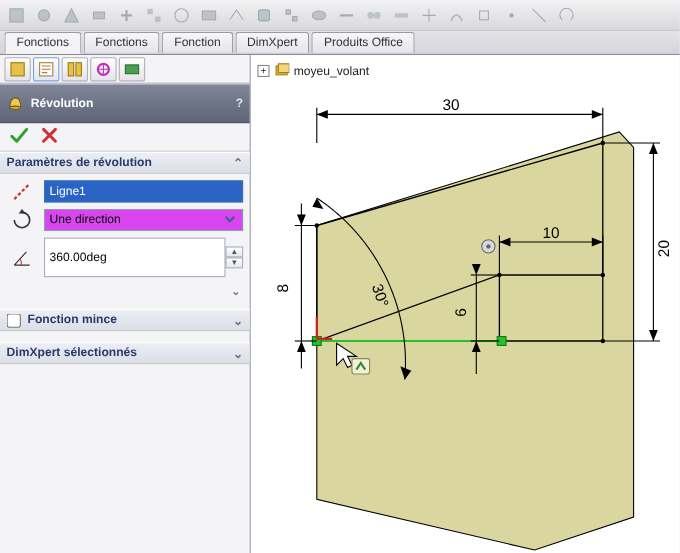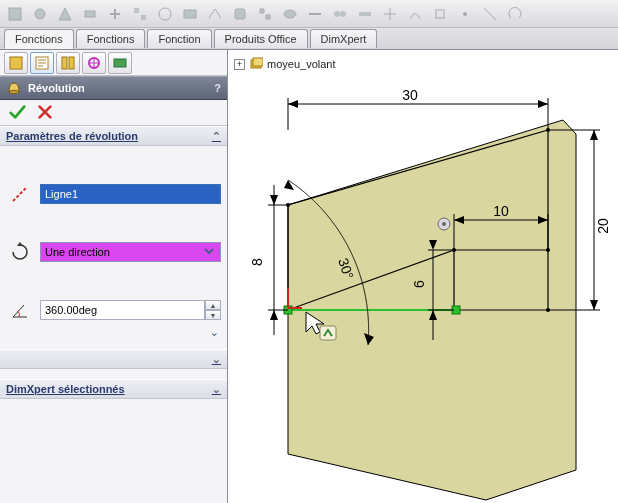--- a/index.html
+++ b/index.html
@@ -18,39 +18,39 @@
   
   .workspace { position:absolute; top:50px; left:0; right:0; bottom:0; display:flex; }
 
   
   .left-panel { width:228px; background:#f4f4f6; border-right:1px solid #8c8c96; display:flex; flex-direction:column; }
   .panel-tabs { height:26px; display:flex; align-items:center; gap:2px; padding:2px 4px; border-bottom:1px solid #c4c4cc; }
   .panel-tabs .pt { width:24px; height:22px; border:1px solid #b0b0ba; border-radius:2px; background:linear-gradient(#fefefe,#e4e4ea); display:flex; align-items:center; justify-content:center; cursor:pointer; }
   .panel-tabs .pt.active { border-color:#7aa0d8; background:linear-gradient(#fff,#dce8f8); }
   .panel-tabs svg { width:16px; height:16px; }
 
-  .feature-title { height:24px; background:linear-gradient(#7f8697,#5e6578); color:#fff; display:flex; align-items:center; padding:0 6px; gap:6px; border-top:1px solid #9aa1b4; border-bottom:1px solid #3f4455; }
+  .feature-title { height:36px; background:linear-gradient(#7f8697,#5e6578); color:#fff; display:flex; align-items:center; padding:0 6px; gap:6px; border-top:1px solid #9aa1b4; border-bottom:1px solid #3f4455; }
   .feature-title .help { margin-left:auto; color:#dfe4f0; font-weight:bold; cursor:pointer; }
   .feature-title svg { width:16px; height:16px; }
 
   .confirm-row { height:26px; display:flex; align-items:center; gap:10px; padding:0 8px; border-bottom:1px solid #c4c4cc; }
   .confirm-row .ok svg, .confirm-row .cancel svg { width:18px; height:18px; cursor:pointer; }
 
-  .group-hdr { height:20px; display:flex; align-items:center; padding:0 6px; background:linear-gradient(#eceef4,#dcdee6); border-top:1px solid #fff; border-bottom:1px solid #c3c5d0; color:#2a3a6e; font-weight:bold;text-decoration:underline; }
+  .group-hdr { height:20px; display:flex; align-items:center; padding:0 6px; background:linear-gradient(#eceef4,#dcdee6); border-top:1px solid #fff; border-bottom:1px solid #c3c5d0; color:#2a3a6e; font-weight:bold; }
   .group-hdr .chev { margin-left:auto; color:#6b6f82; }
   .group-body { padding:6px 6px 10px 6px; display:flex; flex-direction:column; gap:6px; }
 
-  .row { display:flex; align-items:center; gap:6px;margin-top:32px; }
+  .row { display:flex; align-items:center; gap:6px; }
   .row .ic { width:28px; display:flex; justify-content:center; }
   .row .ic svg { width:20px; height:20px; }
   .sel-input { flex:1; height:20px; border:1px solid #3a6fb7; background:#2a63c4; color:#fff; padding:0 4px; }
   .combo { flex:1; height:20px; border:1px solid #8c97b8; background:#d946ef; padding:0 4px; display:flex; align-items:center; justify-content:space-between; }
   .combo .dd { width:14px; height:14px; }
   .spin { flex:1; display:flex; align-items:center; }
-  .spin input { flex:1; height:20px; border:1px solid #a8adc0; padding:0 4px; background:#fff; }
+  .spin input { flex:1; height:36px; border:1px solid #a8adc0; padding:0 4px; background:#fff; }
   .spin .updn { width:16px; display:flex; flex-direction:column; }
   .spin .updn div { height:10px; border:1px solid #a8adc0; background:linear-gradient(#fff,#e4e6ee); display:flex; align-items:center; justify-content:center; font-size:7px; color:#555; cursor:pointer; }
   .chk { display:flex; align-items:center; gap:6px; }
   .chk input { width:13px; height:13px; }
 
   
   .gfx { flex:1; background:#fff; position:relative; overflow:hidden; }
   .tree-node { position:absolute; top:6px; left:6px; display:flex; align-items:center; gap:4px; color:#222; }
   .tree-node svg { width:14px; height:14px; }
 
@@ -177,22 +177,22 @@
       <svg viewBox="0 0 16 16">
         <path d="M4 12 a6 6 0 1 1 8 0" fill="none" stroke="#778"></path>
       </svg>
     </div>
 </div>
 
 <div class="tab-strip">
   <div class="tab active">Fonctions</div>
   <div class="tab">Fonctions</div>
   <div class="tab">Fonction</div>
+  <div class="tab">DimXpert</div>
   <div class="tab">Produits Office</div>
-  <div class="tab">DimXpert</div>
 </div>
 
 <div class="workspace">
 
   <div class="left-panel">
 
     <div class="panel-tabs">
       <div class="pt">
           <svg viewBox="0 0 16 16">
             <rect x="2" y="2" width="12" height="12" fill="#e6c24a" stroke="#a07a10"></rect>
@@ -293,20 +293,24 @@
             <div>▼</div>
           </div>
         </div>
       </div>
       <div style="display:flex; justify-content:flex-end; padding-right:2px">
         <span style="color:#44608a">⌄</span>
       </div>
     </div>
 
     <div class="group-hdr">
+      <span class="chk">
+        <input type="checkbox" style="">
+        <span>Fonction mince</span>
+      </span>
       <span class="chev">⌄</span>
     </div>
 
     <div style="height:10px"></div>
 
     <div class="group-hdr">
       <span>DimXpert sélectionnés</span>
       <span class="chev">⌄</span>
     </div>
 

